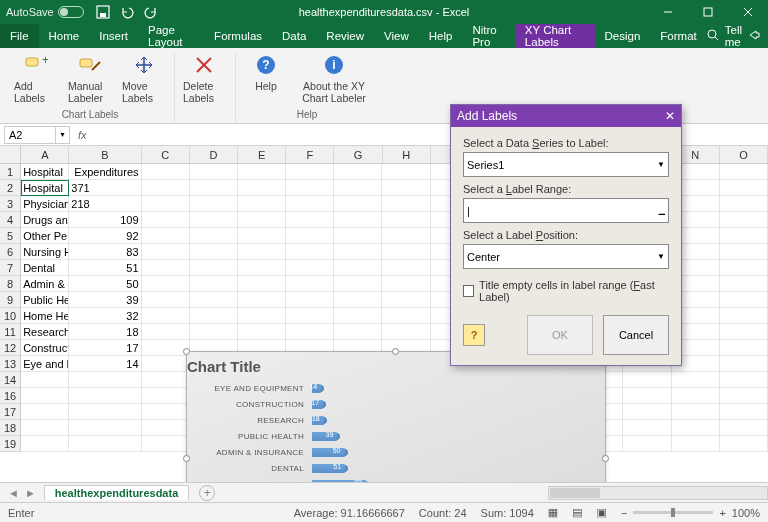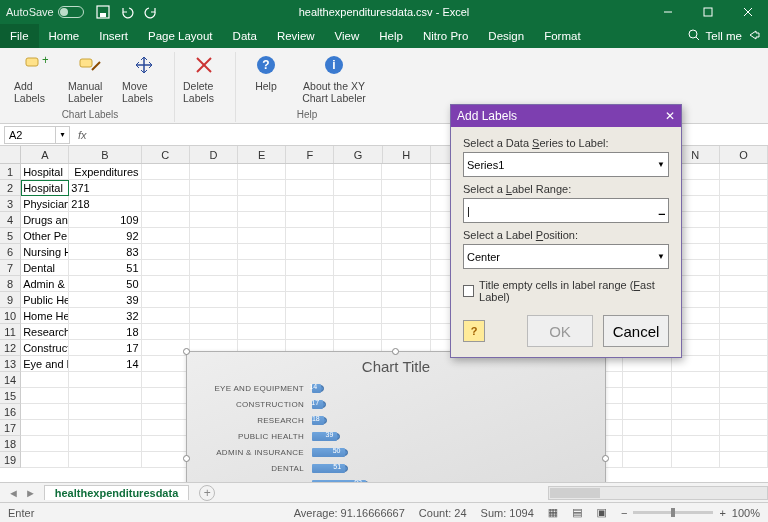--- a/index.html
+++ b/index.html
@@ -40,40 +40,40 @@
   .corner { width:22px; border-right:1px solid #ccc;}
   .ch { border-right:1px solid #d8d8d8; text-align:center; line-height:18px;}
   .rows { position:absolute; top:18px; bottom:0; left:0; right:0; overflow:hidden;}
   .row { display:flex; height:16px; font-size:11px; }
   .rh { width:22px; background:#f0f0f0; border-right:1px solid #ccc; border-bottom:1px solid #d8d8d8; text-align:center; color:#333; line-height:16px;}
   .cell { border-right:1px solid #e4e4e4; border-bottom:1px solid #e4e4e4; padding:0 2px; overflow:hidden; white-space:nowrap; line-height:16px;}
   .sel { outline:1px solid #107c41; outline-offset:-1px;}
   
   .chart { position:absolute; left:186px; top:205px; width:420px; height:216px; background:linear-gradient(160deg,#eee,#d8d8d8); border:1px solid #b0b0b0; box-shadow:0 1px 4px rgba(0,0,0,.15); }
   .chart .handles div { position:absolute; width:7px; height:7px; background:#fff; border:1px solid #888; border-radius:50%;}
-  .chart-title { text-align:center; font-size:15px; color:#555; margin-top:6px; font-weight:400;}
+  .chart-title { font-size:15px; color:#555; margin-top:6px; font-weight:700;}
   .chartrow { display:flex; align-items:center; height:15px; margin-bottom:1px;}
   .chartrow .lab { width:125px; text-align:right; font-size:8px; color:#555; padding-right:8px; letter-spacing:.3px;}
   .chartrow .bar { height:9px; background:linear-gradient(#6fa5dd,#5a8fcb); position:relative; border-radius:1px;}
   .chartrow .bar .val { position:absolute; right:4px; top:-1px; font-size:7px; color:#fff; }
   .chartrow .dot { width:7px; height:7px; border-radius:50%; background:#5a8fcb; border:1px solid #3e6ea5; margin-left:-4px;}
   
   .dialog { position:absolute; left:450px; top:104px; width:232px; background:#ece9e2; border:1px solid #7a6aa8; box-shadow:2px 3px 8px rgba(0,0,0,.3); font-size:11px;}
   .dialog .dhdr { height:22px; background:#7d3fb0; color:#fff; display:flex; align-items:center; padding:0 6px; font-size:12px;}
   .dialog .dhdr .x { margin-left:auto; cursor:pointer;}
   .dialog .body { padding:10px 12px 10px 12px; }
   .dialog label { display:block; color:#333; margin-top:6px; margin-bottom:3px;}
   .dialog label:first-child{ margin-top:0;}
   .dcombo, .dinput { width:100%; height:25px; border:1px solid #888; background:#fff; font-size:11px; padding:11px 3px;}
   .dcombo { display:flex; align-items:center;}
   .dcombo .arrow { margin-left:auto; font-size:8px;}
   .dialog .chk { display:flex; align-items:center; gap:5px; margin-top:10px; color:#333;}
   .dialog .btnrow { display:flex; align-items:center; margin-top:12px; gap:10px;}
   .dialog .qmark { width:22px; height:22px; background:#ffeb99; border:1px solid #999; display:flex; align-items:center; justify-content:center; font-weight:bold; color:#a06000;}
-  .dialog button { width:66px; height:32px; font-size:15px; background:#efefef; border:1px solid #999; cursor:pointer;}
+  .dialog button { width:66px; height:40px; font-size:11px; background:#efefef; border:1px solid #999; cursor:pointer;}
   .dialog button:disabled { color:#999; border-color:#bbb;}
   
   .sheettabs { position:absolute; left:0; right:0; bottom:20px; height:20px; background:#f3f3f3; border-top:1px solid #ccc; display:flex; align-items:center; font-size:11px;}
   .sheettabs .nav { display:flex; gap:6px; padding:0 8px; color:#888;}
   .sheettabs .stab { background:#fff; border:1px solid #ccc; border-bottom:none; padding:1px 10px; color:#0f6e3b; font-weight:600;}
   .sheettabs .plus { width:16px; height:16px; border:1px solid #bbb; border-radius:50%; display:flex; align-items:center; justify-content:center; margin-left:10px; color:#888; font-size:12px;}
   .sheettabs .hscroll { margin-left:auto; width:220px; height:14px; background:#e8e8e8; border:1px solid #ccc; position:relative;}
   .sheettabs .hscroll .thumb{ position:absolute; left:1px; top:1px; height:10px; width:50px; background:#cfcfcf;}
   
   .status { position:absolute; left:0; right:0; bottom:0; height:20px; background:#f3f3f3; border-top:1px solid #ccc; display:flex; align-items:center; font-size:11px; color:#555; padding:0 8px;}
@@ -130,25 +130,27 @@
         </svg>
       </div>
   </div>
 </div>
 
 <div class="menutabs">
   <div class="tab file">File</div>
   <div class="tab">Home</div>
   <div class="tab">Insert</div>
   <div class="tab">Page Layout</div>
+  <div class="tab">Formulas</div>
   <div class="tab">Data</div>
   <div class="tab">Review</div>
   <div class="tab">View</div>
   <div class="tab">Help</div>
   <div class="tab">Nitro Pro</div>
+  <div class="tab active">XY Chart Labels</div>
   <div class="tab">Design</div>
   <div class="tab">Format</div>
   <div class="right">
     <span><svg width="12" height="12">
           <circle cx="5" cy="5" r="4" fill="none" stroke="#fff"></circle>
           <line x1="8" y1="8" x2="11" y2="11" stroke="#fff"></line>
         </svg></span>
     <span>Tell me</span>
     <span><svg width="12" height="12">
           <path d="M2 6 L8 2 L8 4 L11 4 L11 8 L8 8 L8 10 Z" fill="none" stroke="#fff"></path>
@@ -502,38 +504,20 @@
         <div class="cell" style="width: 50px;"></div>
         <div class="cell" style="width: 50px;"></div>
         <div class="cell" style="width: 50px;"></div>
         <div class="cell" style="width: 50px;"></div>
         <div class="cell" style="width: 50px;"></div>
         <div class="cell" style="width: 50px;"></div>
         <div class="cell" style="width: 50px;"></div>
         <div class="cell" style="width: 50px;"></div>
       </div>
       <div class="row">
-        <div class="rh">15</div>
-        <div class="cell" style="width: 50px;"></div>
-        <div class="cell" style="width: 75px;"></div>
-        <div class="cell" style="width: 50px;"></div>
-        <div class="cell" style="width: 50px;"></div>
-        <div class="cell" style="width: 50px;"></div>
-        <div class="cell" style="width: 50px;"></div>
-        <div class="cell" style="width: 50px;"></div>
-        <div class="cell" style="width: 50px;"></div>
-        <div class="cell" style="width: 50px;"></div>
-        <div class="cell" style="width: 50px;"></div>
-        <div class="cell" style="width: 50px;"></div>
-        <div class="cell" style="width: 50px;"></div>
-        <div class="cell" style="width: 50px;"></div>
-        <div class="cell" style="width: 50px;"></div>
-        <div class="cell" style="width: 50px;"></div>
-      </div>
-      <div class="row">
         <div class="rh">16</div>
         <div class="cell" style="width: 50px;"></div>
         <div class="cell" style="width: 75px;"></div>
         <div class="cell" style="width: 50px;"></div>
         <div class="cell" style="width: 50px;"></div>
         <div class="cell" style="width: 50px;"></div>
         <div class="cell" style="width: 50px;"></div>
         <div class="cell" style="width: 50px;"></div>
         <div class="cell" style="width: 50px;"></div>
         <div class="cell" style="width: 50px;"></div>

